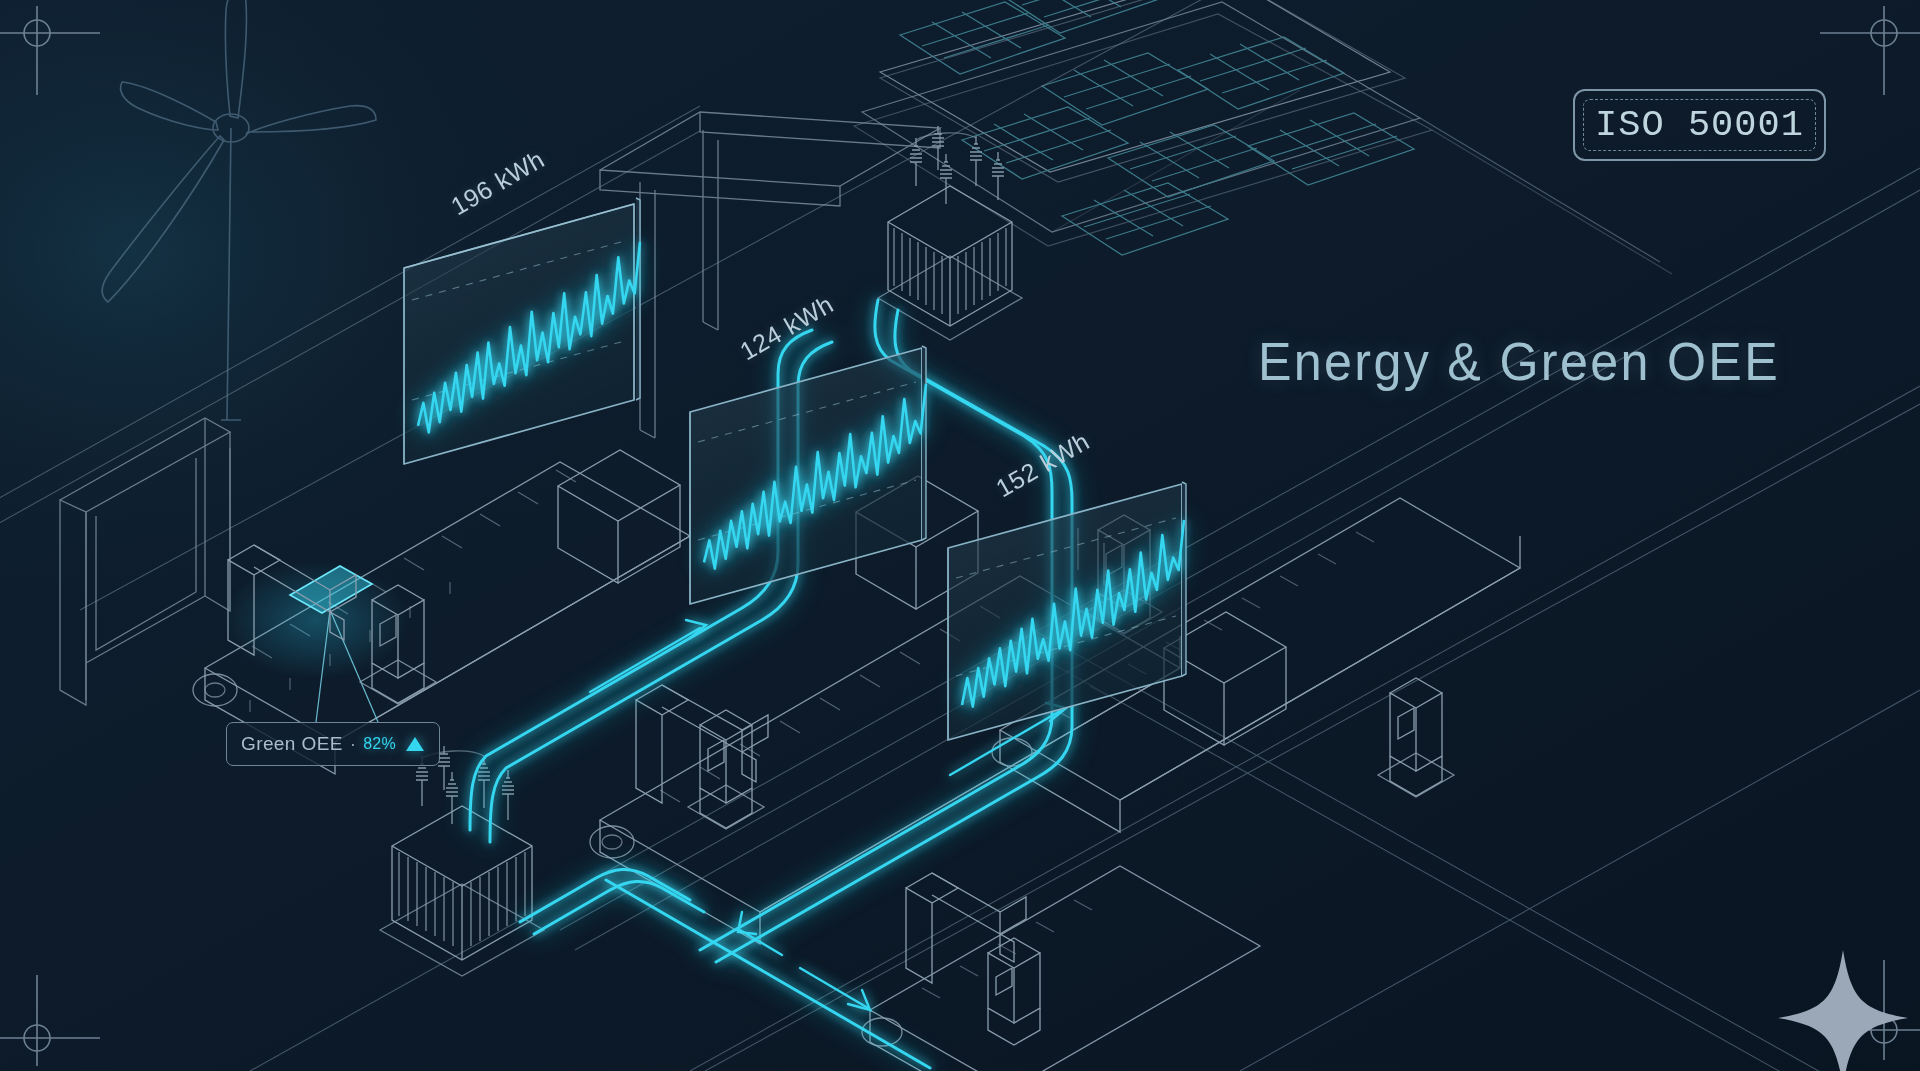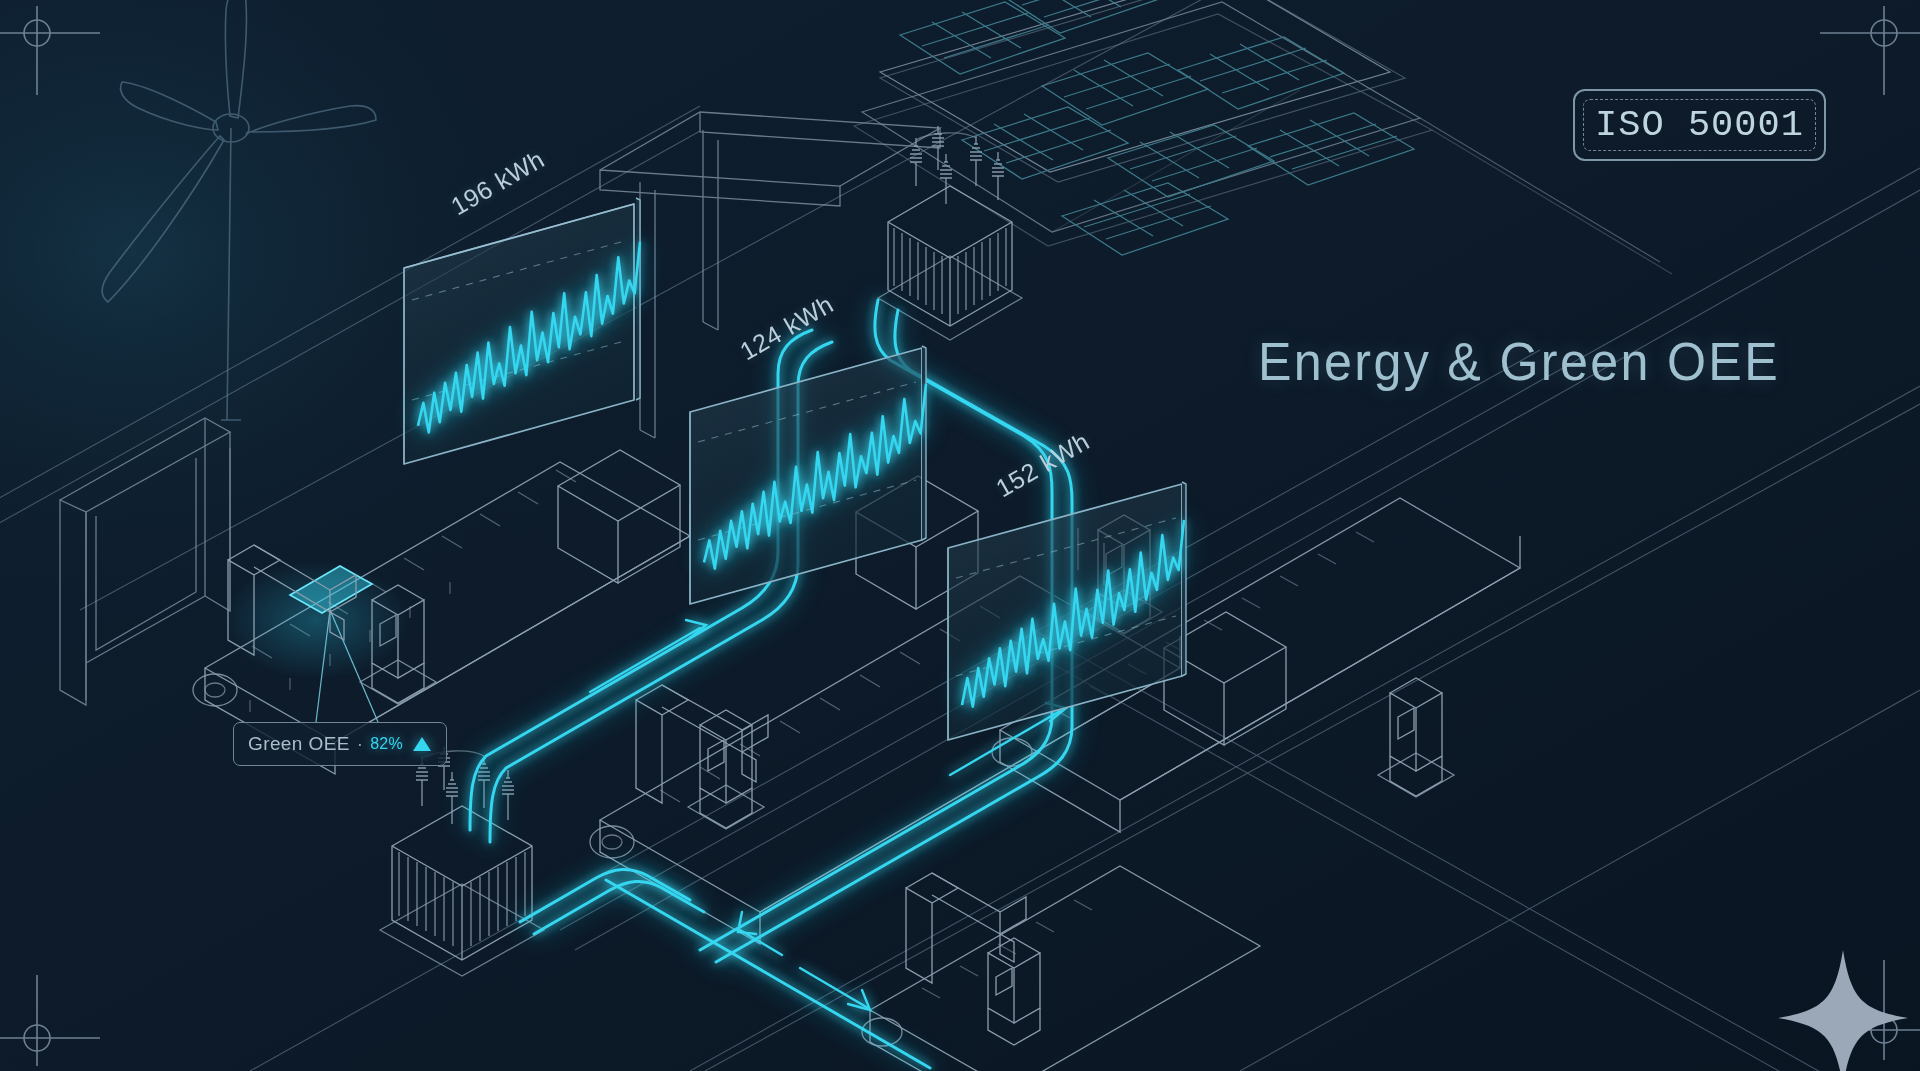--- a/index.html
+++ b/index.html
@@ -47,21 +47,21 @@
   }
   #iso-badge-text{
     font-family:"Liberation Mono","DejaVu Sans Mono",monospace;
     font-size:37px;
     letter-spacing:1px;
     color:#bfd5de;
     line-height:1;
   }
 
   #oee-badge{
-    left:233px; top:722px;
+    left:226px; top:722px;
     height:44px;
     padding:0 15px 0 14px;
     border:1.4px solid #6d8798;
     border-radius:7px;
     background:rgba(16,32,48,.82);
     display:flex;align-items:center;gap:0;
     box-sizing:border-box;
   }
   #oee-badge .lbl{
     font-size:19px; color:#aabecb; letter-spacing:.4px;

